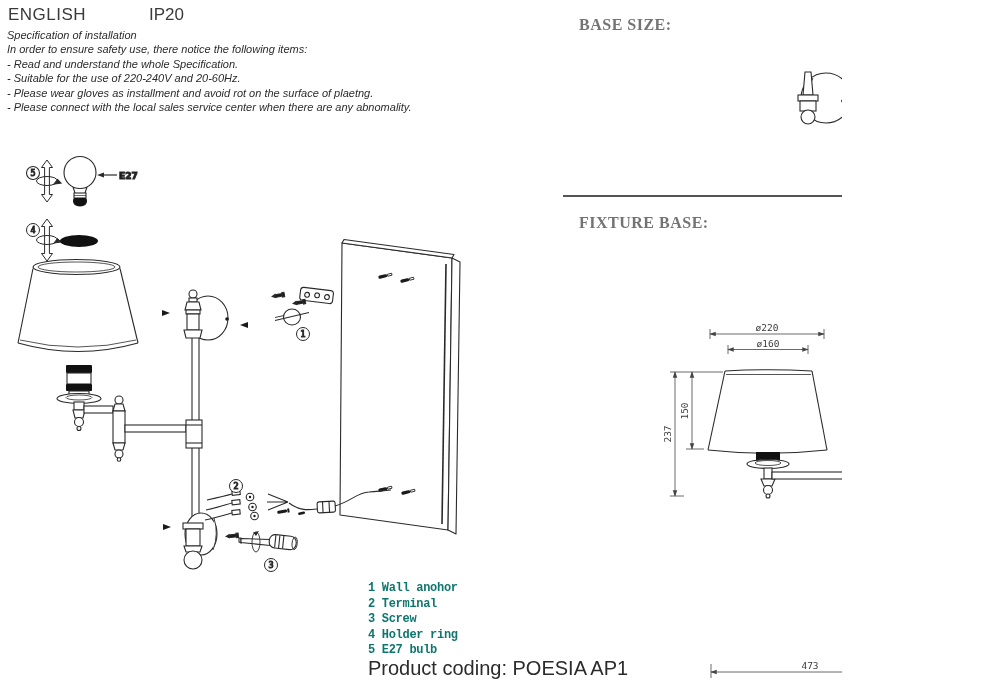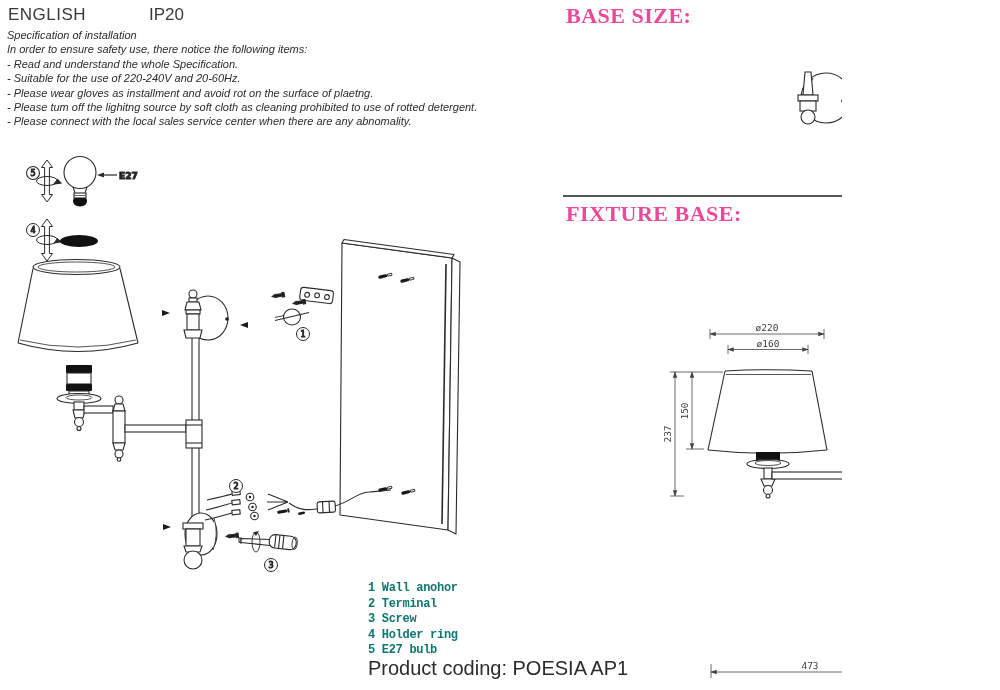--- a/index.html
+++ b/index.html
@@ -6,21 +6,21 @@
   .page{position:relative;width:842px;height:690px;background:#ffffff;
         font-family:"Liberation Sans",sans-serif;color:#1a1a1a;overflow:hidden;}
   .hdr-lang{position:absolute;left:8px;top:5px;font-size:17px;color:#3a3a3a;letter-spacing:.5px;}
   .hdr-ip{position:absolute;left:149px;top:5px;font-size:17px;color:#3a3a3a;}
   .spec{position:absolute;left:7px;top:28px;font-size:11px;line-height:14.4px;color:#2b2b2b;width:540px;font-style:italic;}
   .spec div{white-space:nowrap;}
   .parts{position:absolute;left:368px;top:581px;font-family:"Liberation Mono",monospace;
          font-weight:bold;font-size:12px;line-height:15.6px;letter-spacing:-0.3px;color:#0f766e;}
   .coding{position:absolute;left:368px;top:657px;font-size:20px;color:#2b2b2b;}
   .size-title{position:absolute;font-family:"Liberation Serif",serif;font-weight:bold;
-              font-size:22px;color:#ec4899;letter-spacing:.5px;margin:0;}
+              font-size:16px;color:#737373;letter-spacing:.5px;margin:13px;}
   .t-base{left:566px;top:3px;}
   .t-fixture{left:566px;top:201px;}
   .divider{position:absolute;left:563px;top:195px;width:421px;height:2px;background:#555;}
   svg{position:absolute;}
   .sv-install{left:0;top:148px;}
   .sv-base{left:780px;top:55px;}
   .sv-fixture{left:640px;top:320px;}
   svg text{font-family:"DejaVu Sans Mono",monospace;fill:#3c3c3c;}
   .stepnum{font-family:"DejaVu Sans",sans-serif;font-size:8px;fill:#111;}
   .lblE27{font-family:"DejaVu Sans",sans-serif;font-size:9px;font-weight:bold;fill:#111;}
@@ -33,21 +33,20 @@
 
   <span class="hdr-lang">ENGLISH</span>
   <span class="hdr-ip">IP20</span>
 
   <div class="spec">
     <div>Specification of installation</div>
     <div>In order to ensure safety use, there notice the following items:</div>
     <div>- Read and understand the whole Specification.</div>
     <div>- Suitable for the use of 220-240V and 20-60Hz.</div>
     <div>- Please wear gloves as installment and avoid rot on the surface of plaetng.</div>
-    <div>- Please tum off the lighitng source by soft cloth as cleaning prohibited to use of rotted detergent.</div>
     <div>- Please connect with the local sales service center when there are any abnomality.</div>
   </div>
 
   <svg class="sv-install" width="480" height="432" viewBox="0 0 480 432">
     <defs>
       <g id="rotsym">
         <path d="M0,-21 L-5.5,-13.5 L-2.4,-13.5 L-2.4,13.5 L-5.5,13.5 L0,21 L5.5,13.5 L2.4,13.5 L2.4,-13.5 L5.5,-13.5 Z" fill="#fff" stroke="#2a2a2a" stroke-width="1" stroke-linejoin="round"></path>
         <ellipse cx="0" cy="0" rx="10.5" ry="4.5" fill="none" stroke="#2a2a2a" stroke-width="1"></ellipse>
         <path d="M10.5,-1.5 L14,2 L7,3 Z" fill="#2a2a2a"></path>
       </g>

